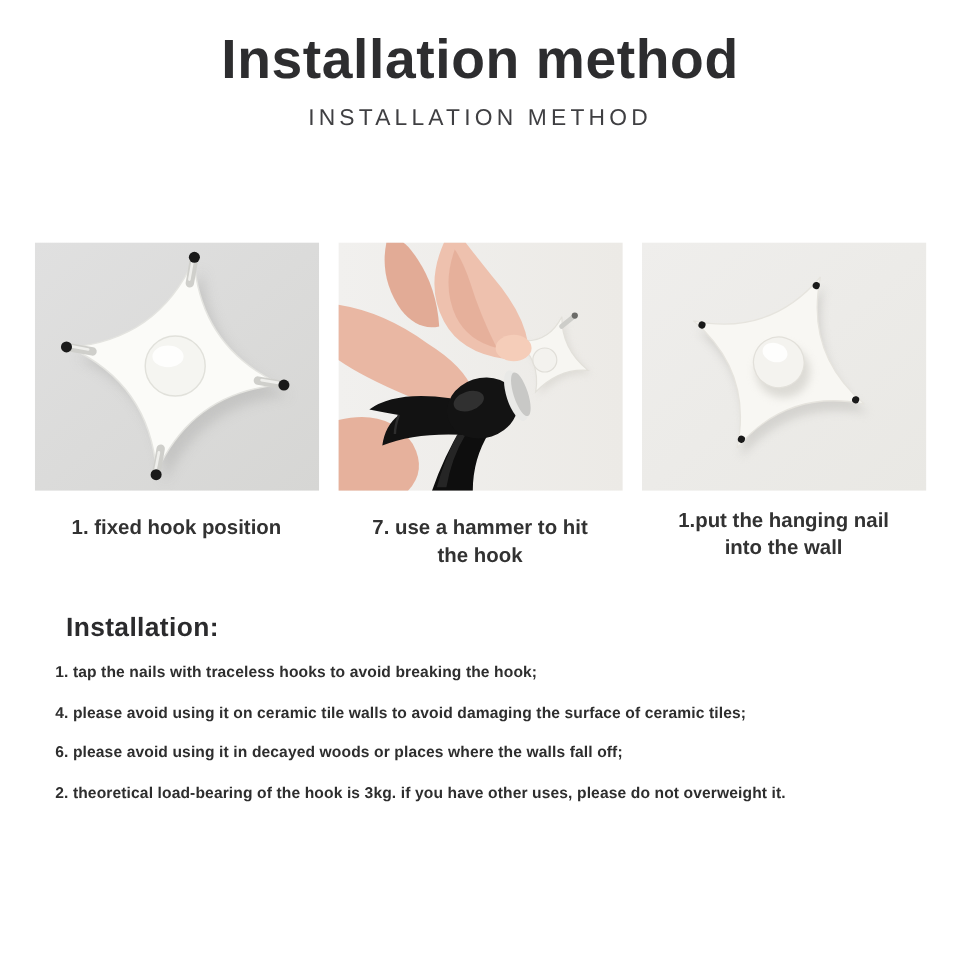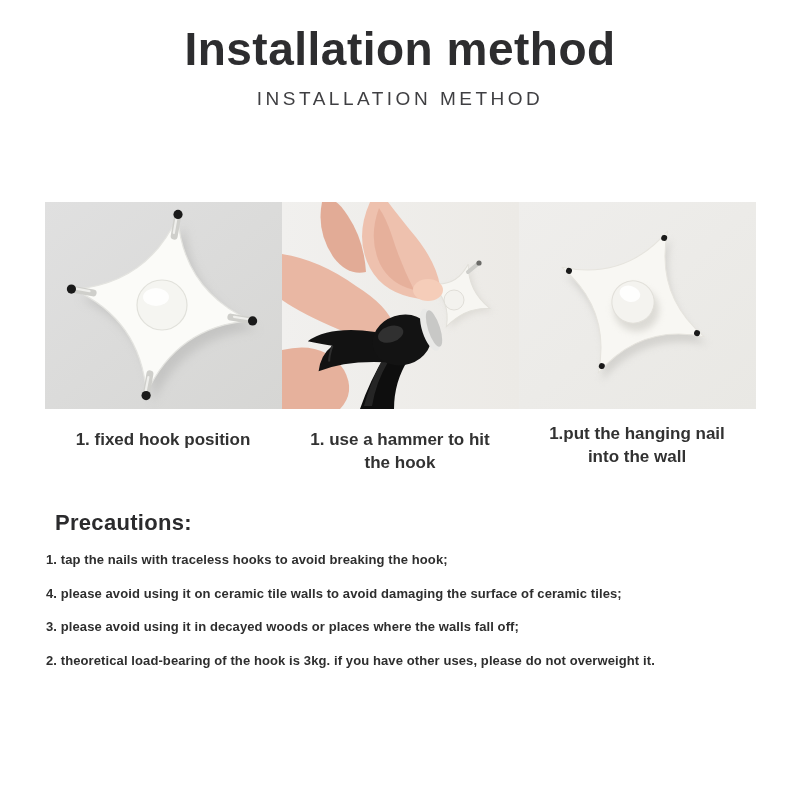--- a/index.html
+++ b/index.html
@@ -29,20 +29,21 @@
     font-weight: 400;
     letter-spacing: 3.5px;
     color: #3f3f42;
   }
 
   
   .steps {
     display: flex;
     justify-content: center;
     align-items: flex-start;
+    gap: 16px;
     margin-top: 92px;
     padding: 0 30px;
   }
   .step { width: 237px; flex: 0 0 auto; }
   .photo {
     width: 237px; height: 207px;
     display: block;
   }
   .caption {
     margin: 20px auto 0 auto;
@@ -170,21 +171,21 @@
             <path d="M52,122 Q46,130 44,136" stroke="#2e2e2e" stroke-width="2" fill="none"></path>
 
             <ellipse cx="120" cy="138" rx="30" ry="25" fill="#131313"></ellipse>
             <ellipse cx="111" cy="129" rx="13" ry="8" fill="#303030"></ellipse>
 
             <ellipse cx="150" cy="137" rx="8" ry="22" fill="#e9e9e7"></ellipse>
             <ellipse cx="154" cy="137" rx="6" ry="19" fill="#c8c8c6"></ellipse>
           </g>
         </g>
       </svg>
-      <div class="caption">1. use a hammer to hit the hook</div>
+      <div class="caption">7. use a hammer to hit the hook</div>
     </div>
 
     <div class="step step-3">
       <svg class="photo" viewBox="0 0 237 207">
         <defs>
           <linearGradient id="bg3" x1="0" y1="0" x2="1" y2="1">
             <stop offset="0" stop-color="#efeeec"></stop>
             <stop offset="1" stop-color="#e9e8e4"></stop>
           </linearGradient>
           <filter id="blur3" x="-30%" y="-30%" width="160%" height="160%">
@@ -206,20 +207,20 @@
           <ellipse cx="123" cy="110" rx="26" ry="25" fill="#c9c7c1" opacity="0.6" filter="url(#blur3)"></ellipse>
           <circle cx="117" cy="103" r="24" fill="#f4f3ef" stroke="#e2e0da" stroke-width="1.2"></circle>
           <ellipse cx="111" cy="95" rx="12" ry="9" fill="#ffffff" opacity="0.85"></ellipse>
         </g>
       </svg>
       <div class="caption">1.put the hanging nail into the wall</div>
     </div>
   </div>
 
   <div class="precautions">
-    <h2 class="precautions-heading">Precautions:</h2>
+    <h2 class="precautions-heading">Installation:</h2>
     <p class="precaution-item">1. tap the nails with traceless hooks to avoid breaking the hook;</p>
     <p class="precaution-item">4. please avoid using it on ceramic tile walls to avoid damaging the surface of ceramic tiles;</p>
-    <p class="precaution-item">3. please avoid using it in decayed woods or places where the walls fall off;</p>
+    <p class="precaution-item">6. please avoid using it in decayed woods or places where the walls fall off;</p>
     <p class="precaution-item">2. theoretical load-bearing of the hook is 3kg. if you have other uses, please do not overweight it.</p>
   </div>
 
 </div>
 
 </body></html>

